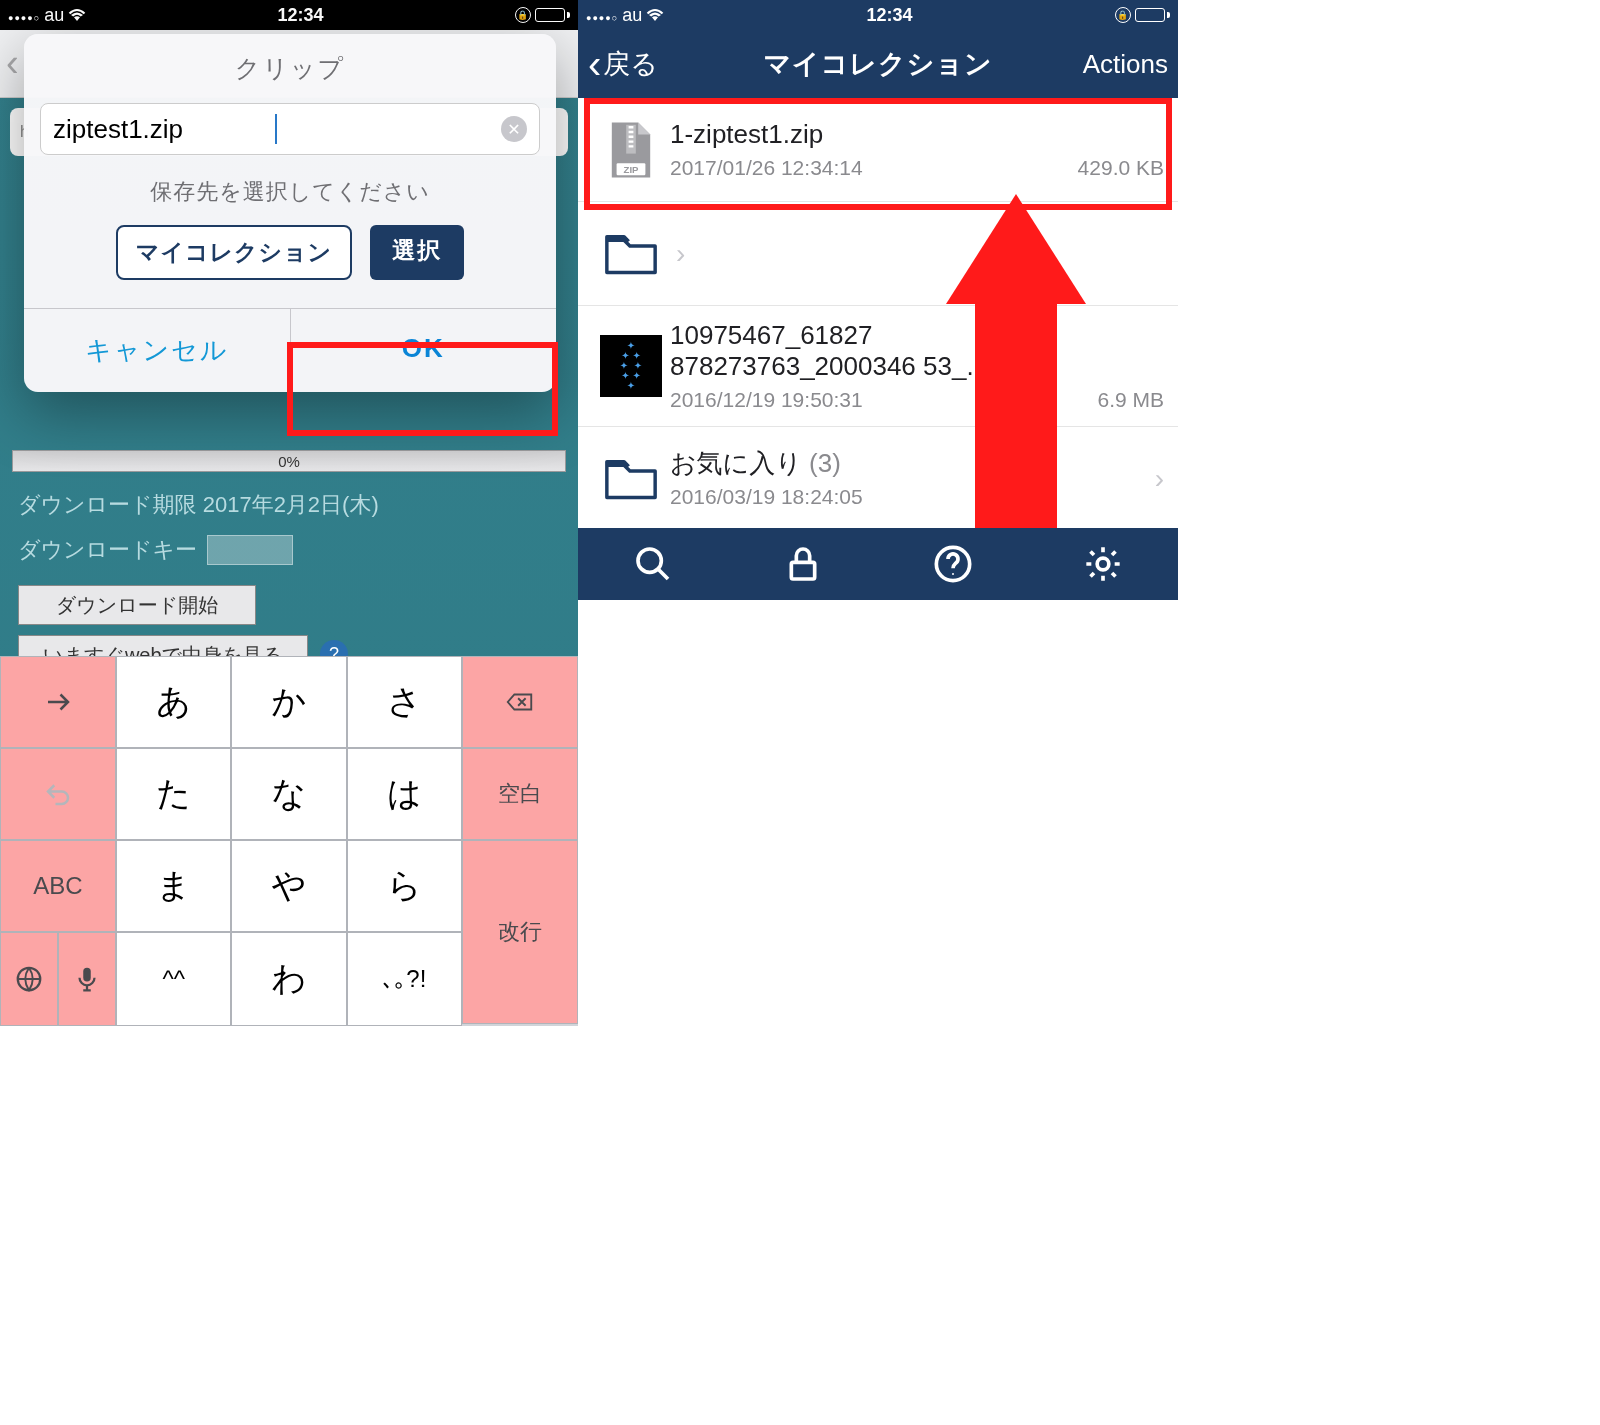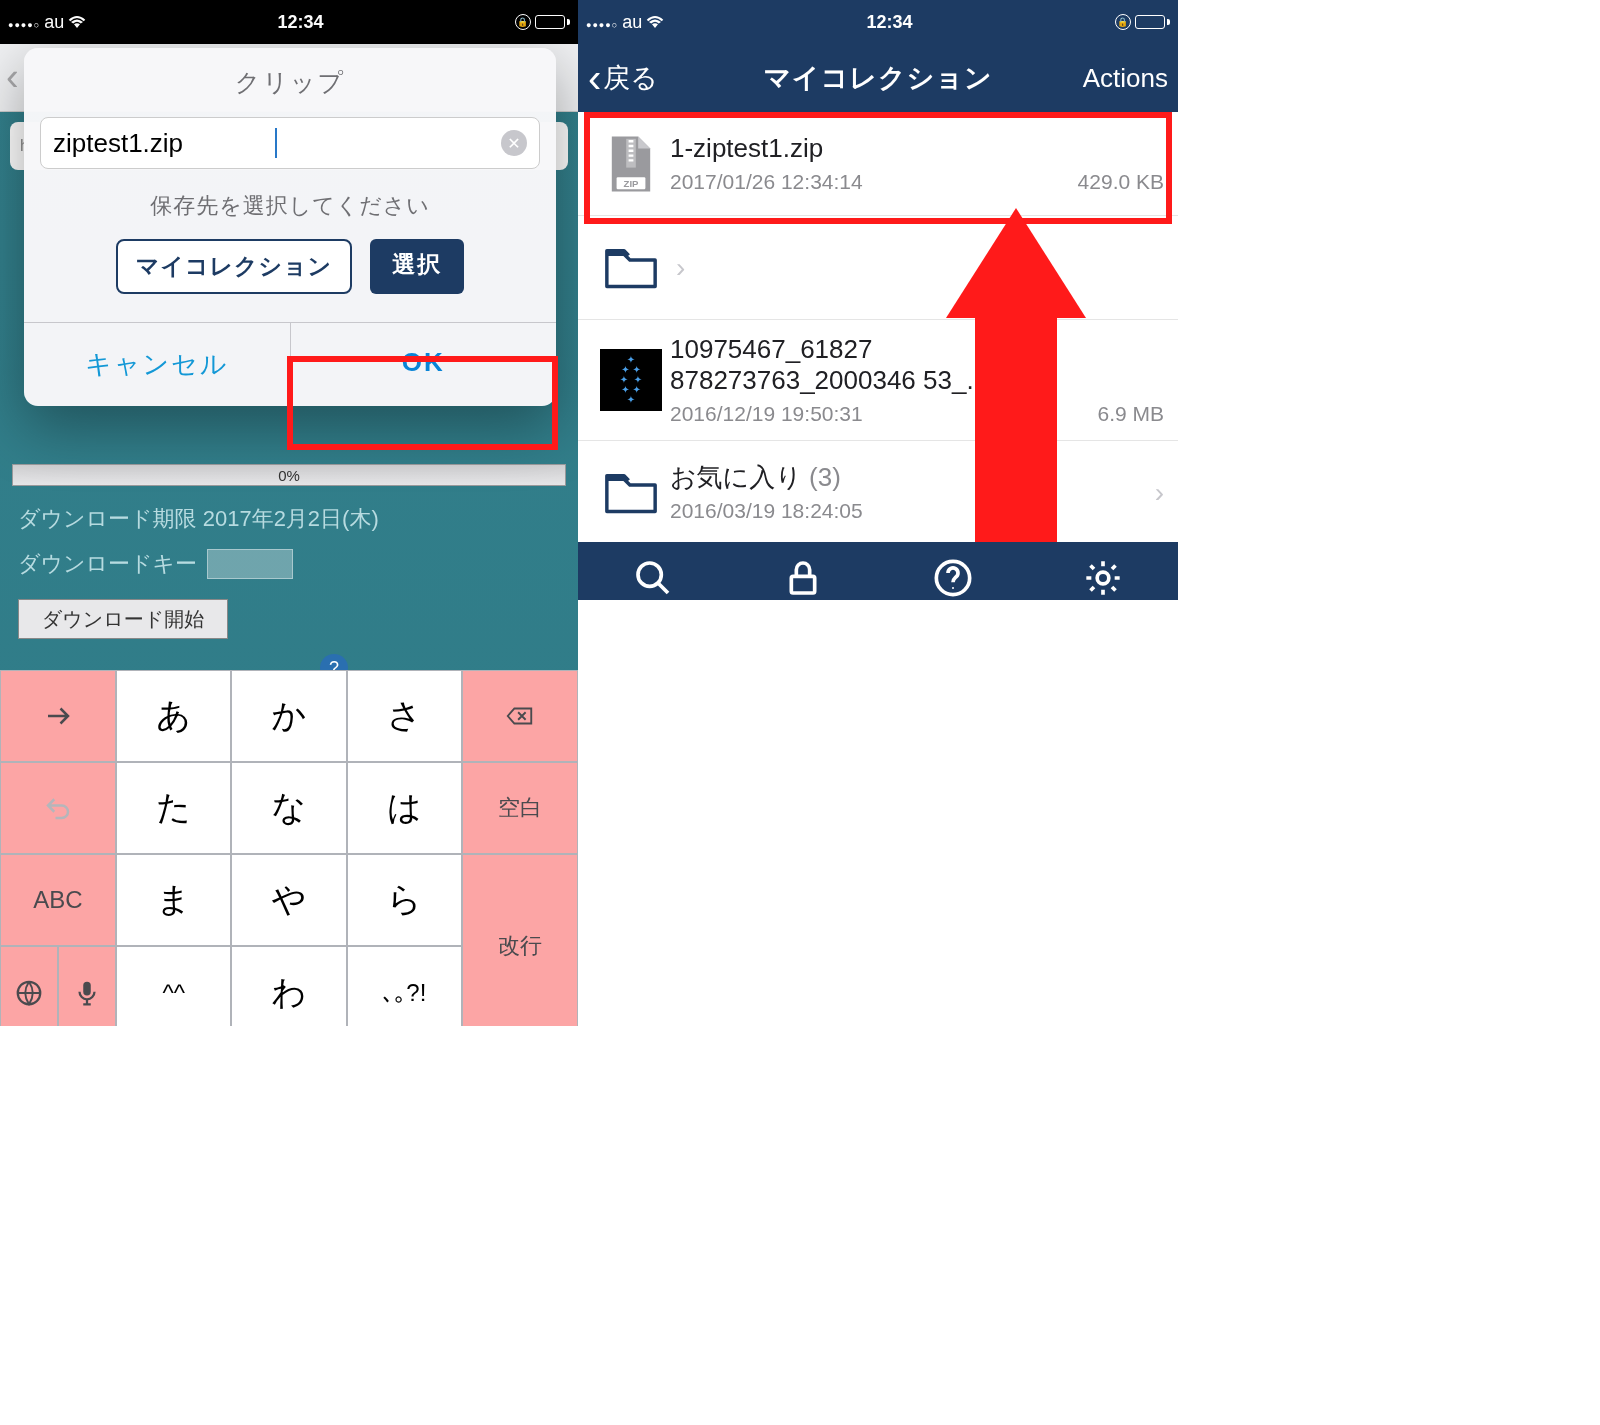--- a/index.html
+++ b/index.html
@@ -1,20 +1,20 @@
 <!DOCTYPE html>
 <html><head>
 <meta charset="utf-8">
 <style>
   * { box-sizing: border-box; margin: 0; padding: 0; font-family: -apple-system, "Helvetica Neue", Arial, "Hiragino Kaku Gothic ProN", "Hiragino Sans", Meiryo, sans-serif; }
   body { width: 1600px; height: 1425px; background: #fff; display: flex; }
   .phone { width: 578px; height: 1026px; position: relative; overflow: hidden; flex: 0 0 578px; }
   .right-wrap { flex: 1; display: flex; flex-direction: column; }
   .phone.right { width: 600px; flex: 0 0 600px; }
-  .statusbar { height: 44px; color: #fff; font-size: 18px; display: flex; align-items: center; justify-content: space-between; padding: 0 8px; font-weight: 500; }
+  .statusbar { height: 30px; color: #fff; font-size: 18px; display: flex; align-items: center; justify-content: space-between; padding: 0 8px; font-weight: 500; }
   .sb-left, .sb-right  { display: flex; align-items: center; gap: 4px; }
   .sb-center { font-weight: 600; }
   .dots::before { content: "●●●●○"; font-size: 9px; letter-spacing: 1px; }
   .wifi { width: 18px; height: 14px; }
   .batt { display:inline-flex; align-items:center; gap:2px;}
   .batt-body { width: 30px; height: 14px; border: 1.5px solid #fff; border-radius: 3px; padding:1px; }
   .batt-fill { width: 100%; height: 100%; background:#fff; border-radius:1px;}
   .batt-cap { width:3px; height:6px; background:#fff; border-radius:0 2px 2px 0;}
   .lock-rot { width: 16px; height:16px; border:1.5px solid #fff; border-radius:50%; display:flex; align-items:center; justify-content:center; font-size:9px;}
 
@@ -22,21 +22,21 @@
   .left .statusbar { background: #000; }
   .left-body { position: relative; height: calc(100% - 30px); }
   .bg-teal { position:absolute; inset:0; background: linear-gradient(#33808c, #2f7b87); }
   .bg-header { position:absolute; top:0; left:0; right:0; height:68px; background:#eff0f2; border-bottom:1px solid #ccc; display:flex; align-items:center;}
   .bg-header .chev { color:#a8a8aa; font-size:38px; padding-left:6px;}
   .bg-url { position:absolute; top:78px; left:10px; right:10px; height:48px; background:#fff; border-radius:8px; display:flex; align-items:center; padding:0 10px; color:#888;}
   .bg-progress { position:absolute; top:420px; left:12px; right:12px; height:22px; background:linear-gradient(#d0d0d2,#e6e6e8); border:1px solid #9a9a9c; display:flex; align-items:center; justify-content:center; font-size:15px; color:#333;}
   .bg-expire { position:absolute; top:460px; left:18px; color:#b7dbe0; font-size:22px;}
   .bg-key  { position:absolute; top:505px; left:18px; color:#b7dbe0; font-size:22px; display:flex; align-items:flex-end; gap:10px;}
   .bg-key-box { width:86px; height:30px; background:rgba(255,255,255,0.3); border:1px solid rgba(255,255,255,0.4);}
-  .bg-dlbtn { position:absolute; top:555px; left:18px; width:210px; height:40px; background:#e8e8ea; border:1px solid #888; color:#333; font-size:20px; display:flex; align-items:center; justify-content:center;}
+  .bg-dlbtn { position:absolute; top:555px; left:18px; width:238px; height:40px; background:#e8e8ea; border:1px solid #888; color:#333; font-size:20px; display:flex; align-items:center; justify-content:center;}
   .bg-webbtn { position:absolute; top:605px; left:18px; width:290px; height:40px; background:#e8e8ea; border:1px solid #888; color:#333; font-size:20px; display:flex; align-items:center; justify-content:center;}
   .bg-qmark { position:absolute; top:610px; left:320px; width:28px; height:28px; border-radius:50%; background:#2a6fb0; color:#fff; font-size:18px; display:flex; align-items:center; justify-content:center;}
 
   .dialog { position:absolute; top:4px; left:24px; right:22px; background:rgba(247,247,249,0.98); border-radius:14px; box-shadow:0 20px 60px rgba(0,0,0,0.35); padding-top:18px;}
   .dialog-title { text-align:center; color:#6f6f73; font-size:25px; letter-spacing:2px;}
   .dialog-input-row { margin:18px 16px 0; background:#fff; border:1px solid #ccc; border-radius:8px; height:52px; display:flex; align-items:center; padding:0 12px;}
   .dialog-input { flex:1; font-size:26px; color:#000; border:none; outline:none;}
   .dialog-input::after { content:""; }
   .cursor { width:2px; height:30px; background:#2878c8; margin-left:-2px;}
   .clear-x { width:26px; height:26px; border-radius:50%; background:#c7c7cc; color:#fff; font-size:16px; display:flex; align-items:center; justify-content:center;}
@@ -131,20 +131,21 @@
       </div>
     <div class="bg-progress">
         <span>0%</span>
       </div>
     <div class="bg-expire">ダウンロード期限 2017年2月2日(木)</div>
     <div class="bg-key">
       <span>ダウンロードキー</span>
         <span class="bg-key-box"></span>
     </div>
     <div class="bg-dlbtn">ダウンロード開始</div>
+    <div class="bg-webbtn">いますぐwebで中身を見る</div>
     <div class="bg-qmark">?</div>
 
     <div class="dialog">
       <div class="dialog-title">クリップ</div>
       <div class="dialog-input-row">
         <span class="dialog-input">ziptest1.zip</span>
         <span class="cursor"></span>
         <span style="flex:1"></span>
         <span class="clear-x">✕</span>
       </div>

